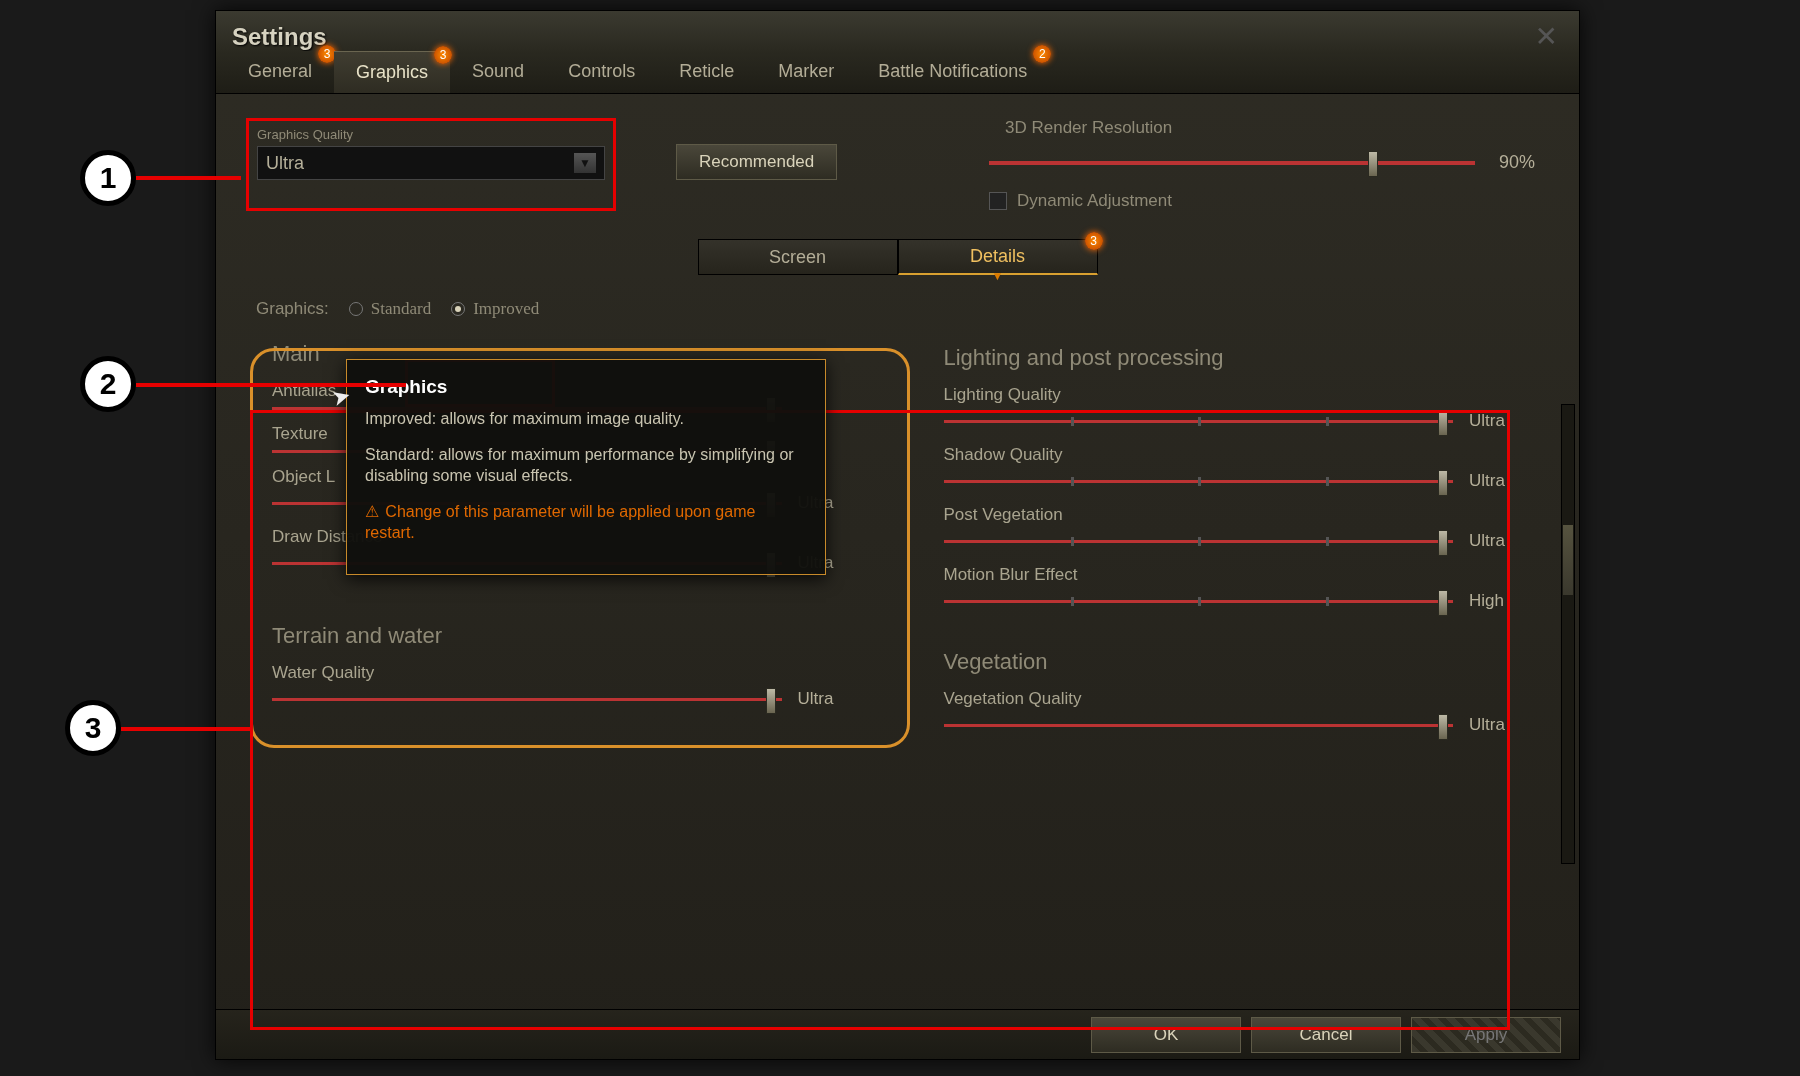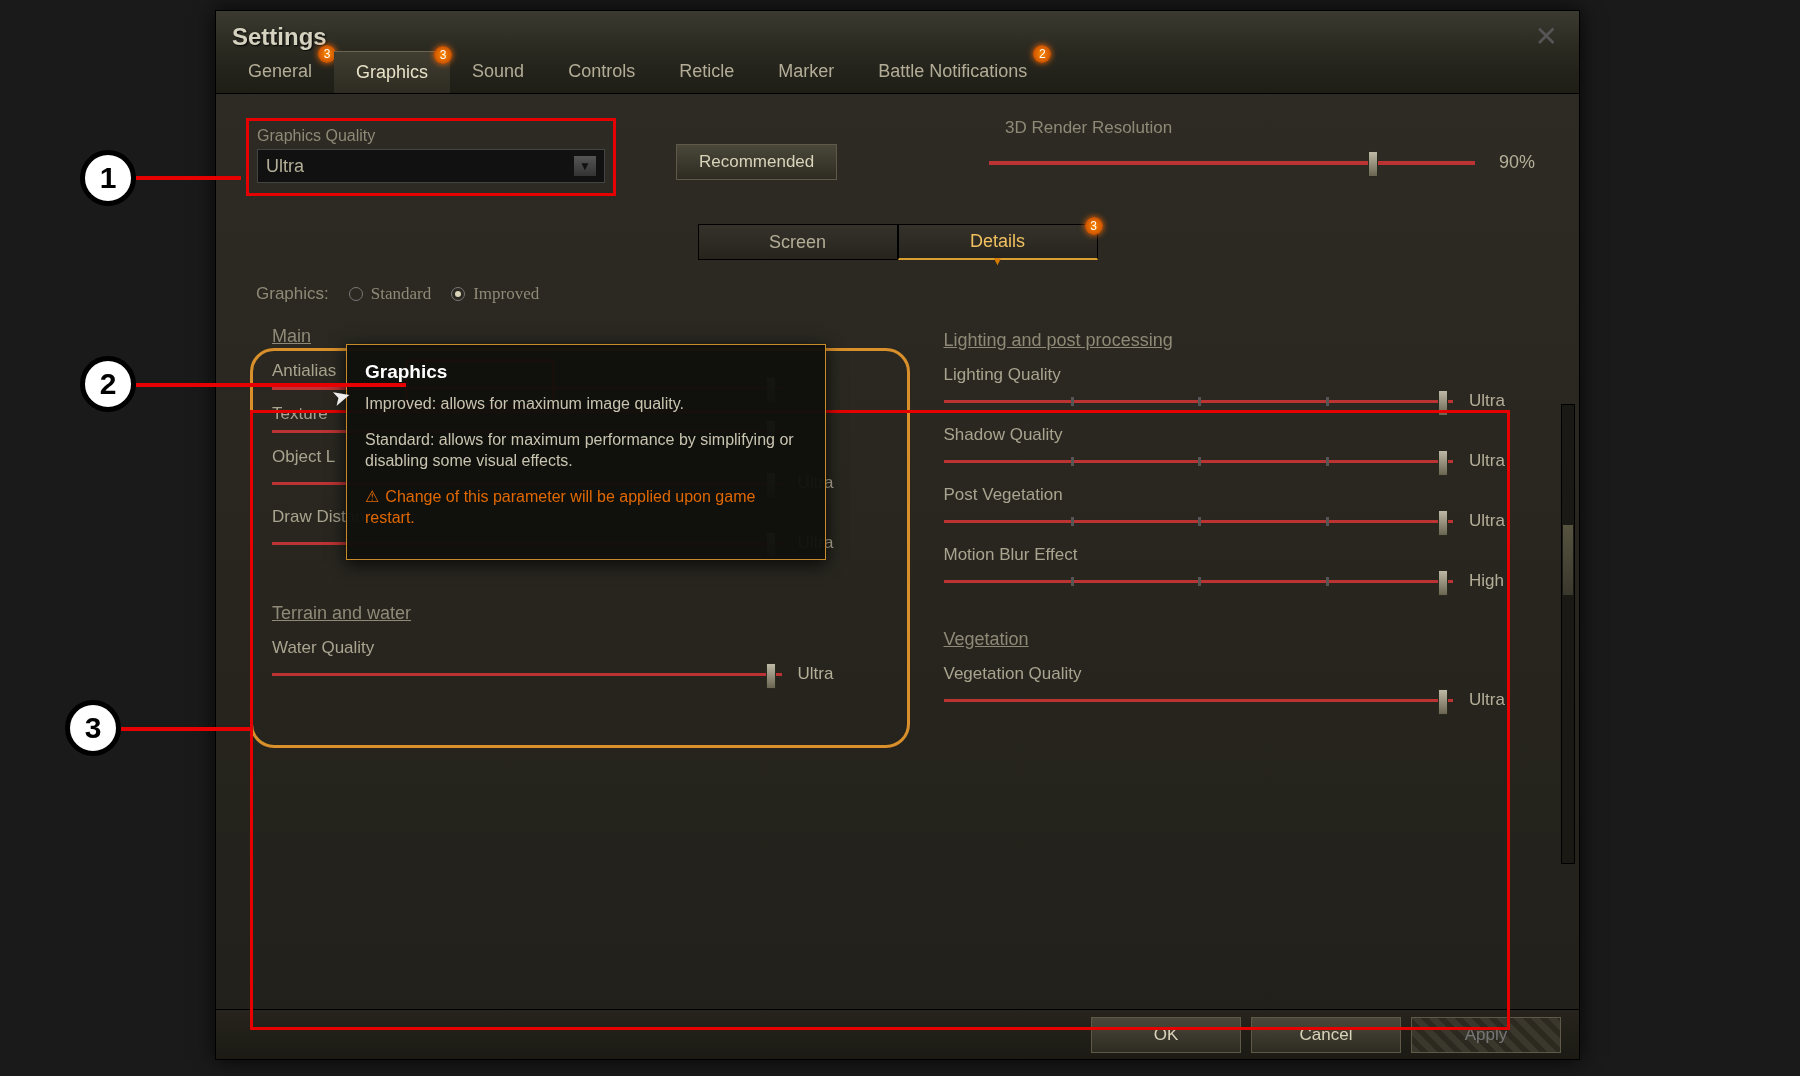--- a/index.html
+++ b/index.html
@@ -88,21 +88,21 @@
     display: flex;
     gap: 60px;
   }
   .graphics-quality-block {
     width: 370px;
     border: 3px solid #e60000;
     padding: 6px 8px 10px 8px;
   }
   .gq-label {
     color: #8f8a77;
-    font-size: 16px;
+    font-size: 13px;
   }
   .dropdown {
     margin-top: 4px;
     height: 34px;
     background: #111;
     border: 1px solid #444;
     display: flex;
     align-items: center;
     justify-content: space-between;
     padding: 0 8px;
@@ -201,21 +201,21 @@
     display:flex; align-items:center; gap:8px; cursor:pointer;font-family:Liberation Serif, serif;
   }
   .radio-dot {
     width:14px;height:14px;border-radius:50%;border:1px solid #777;
     display:flex;align-items:center;justify-content:center;
   }
   .radio-dot.sel::after{
     content:'';width:6px;height:6px;border-radius:50%;background:#d9d3ba;
   }
   .section-title {
-    color:#8f8a77;font-size:18px;margin:22px 0 6px 26px;text-decoration:underline;
+    color:#8f8a77;font-size:22px;margin:22px 0 6px 26px;
   }
   .opt-label { color:#a9a48f; font-size:17px; margin: 14px 0 6px 26px; }
   .slider-row {
     display:flex;align-items:center;gap:16px;margin-left:26px;margin-right:20px;
   }
   .slider-track {
     flex:1;height:3px;background:#b33;position:relative;
   }
   .slider-track .tick {
     position:absolute; top:-3px; width:3px; height:9px; background:#555;
@@ -325,20 +325,24 @@
       <button class="btn btn-recommended">Recommended</button>
 
       <div class="render-block">
         <div class="render-label">3D Render Resolution</div>
         <div class="render-slider-row">
           <div class="slider-track-large">
             <div class="slider-thumb" style="left:78%;"></div>
           </div>
           <div class="render-val">90%</div>
         </div>
+        <div class="dynamic-row">
+          <div class="checkbox"></div>
+          <div class="dynamic-label">Dynamic Adjustment</div>
+        </div>
       </div>
     </div>
 
     <div class="subtabs">
       <div class="subtab">
           <span>Screen</span>
         </div>
       <div class="subtab active">
         <span>Details</span>
         <span class="chevd">▼</span>

